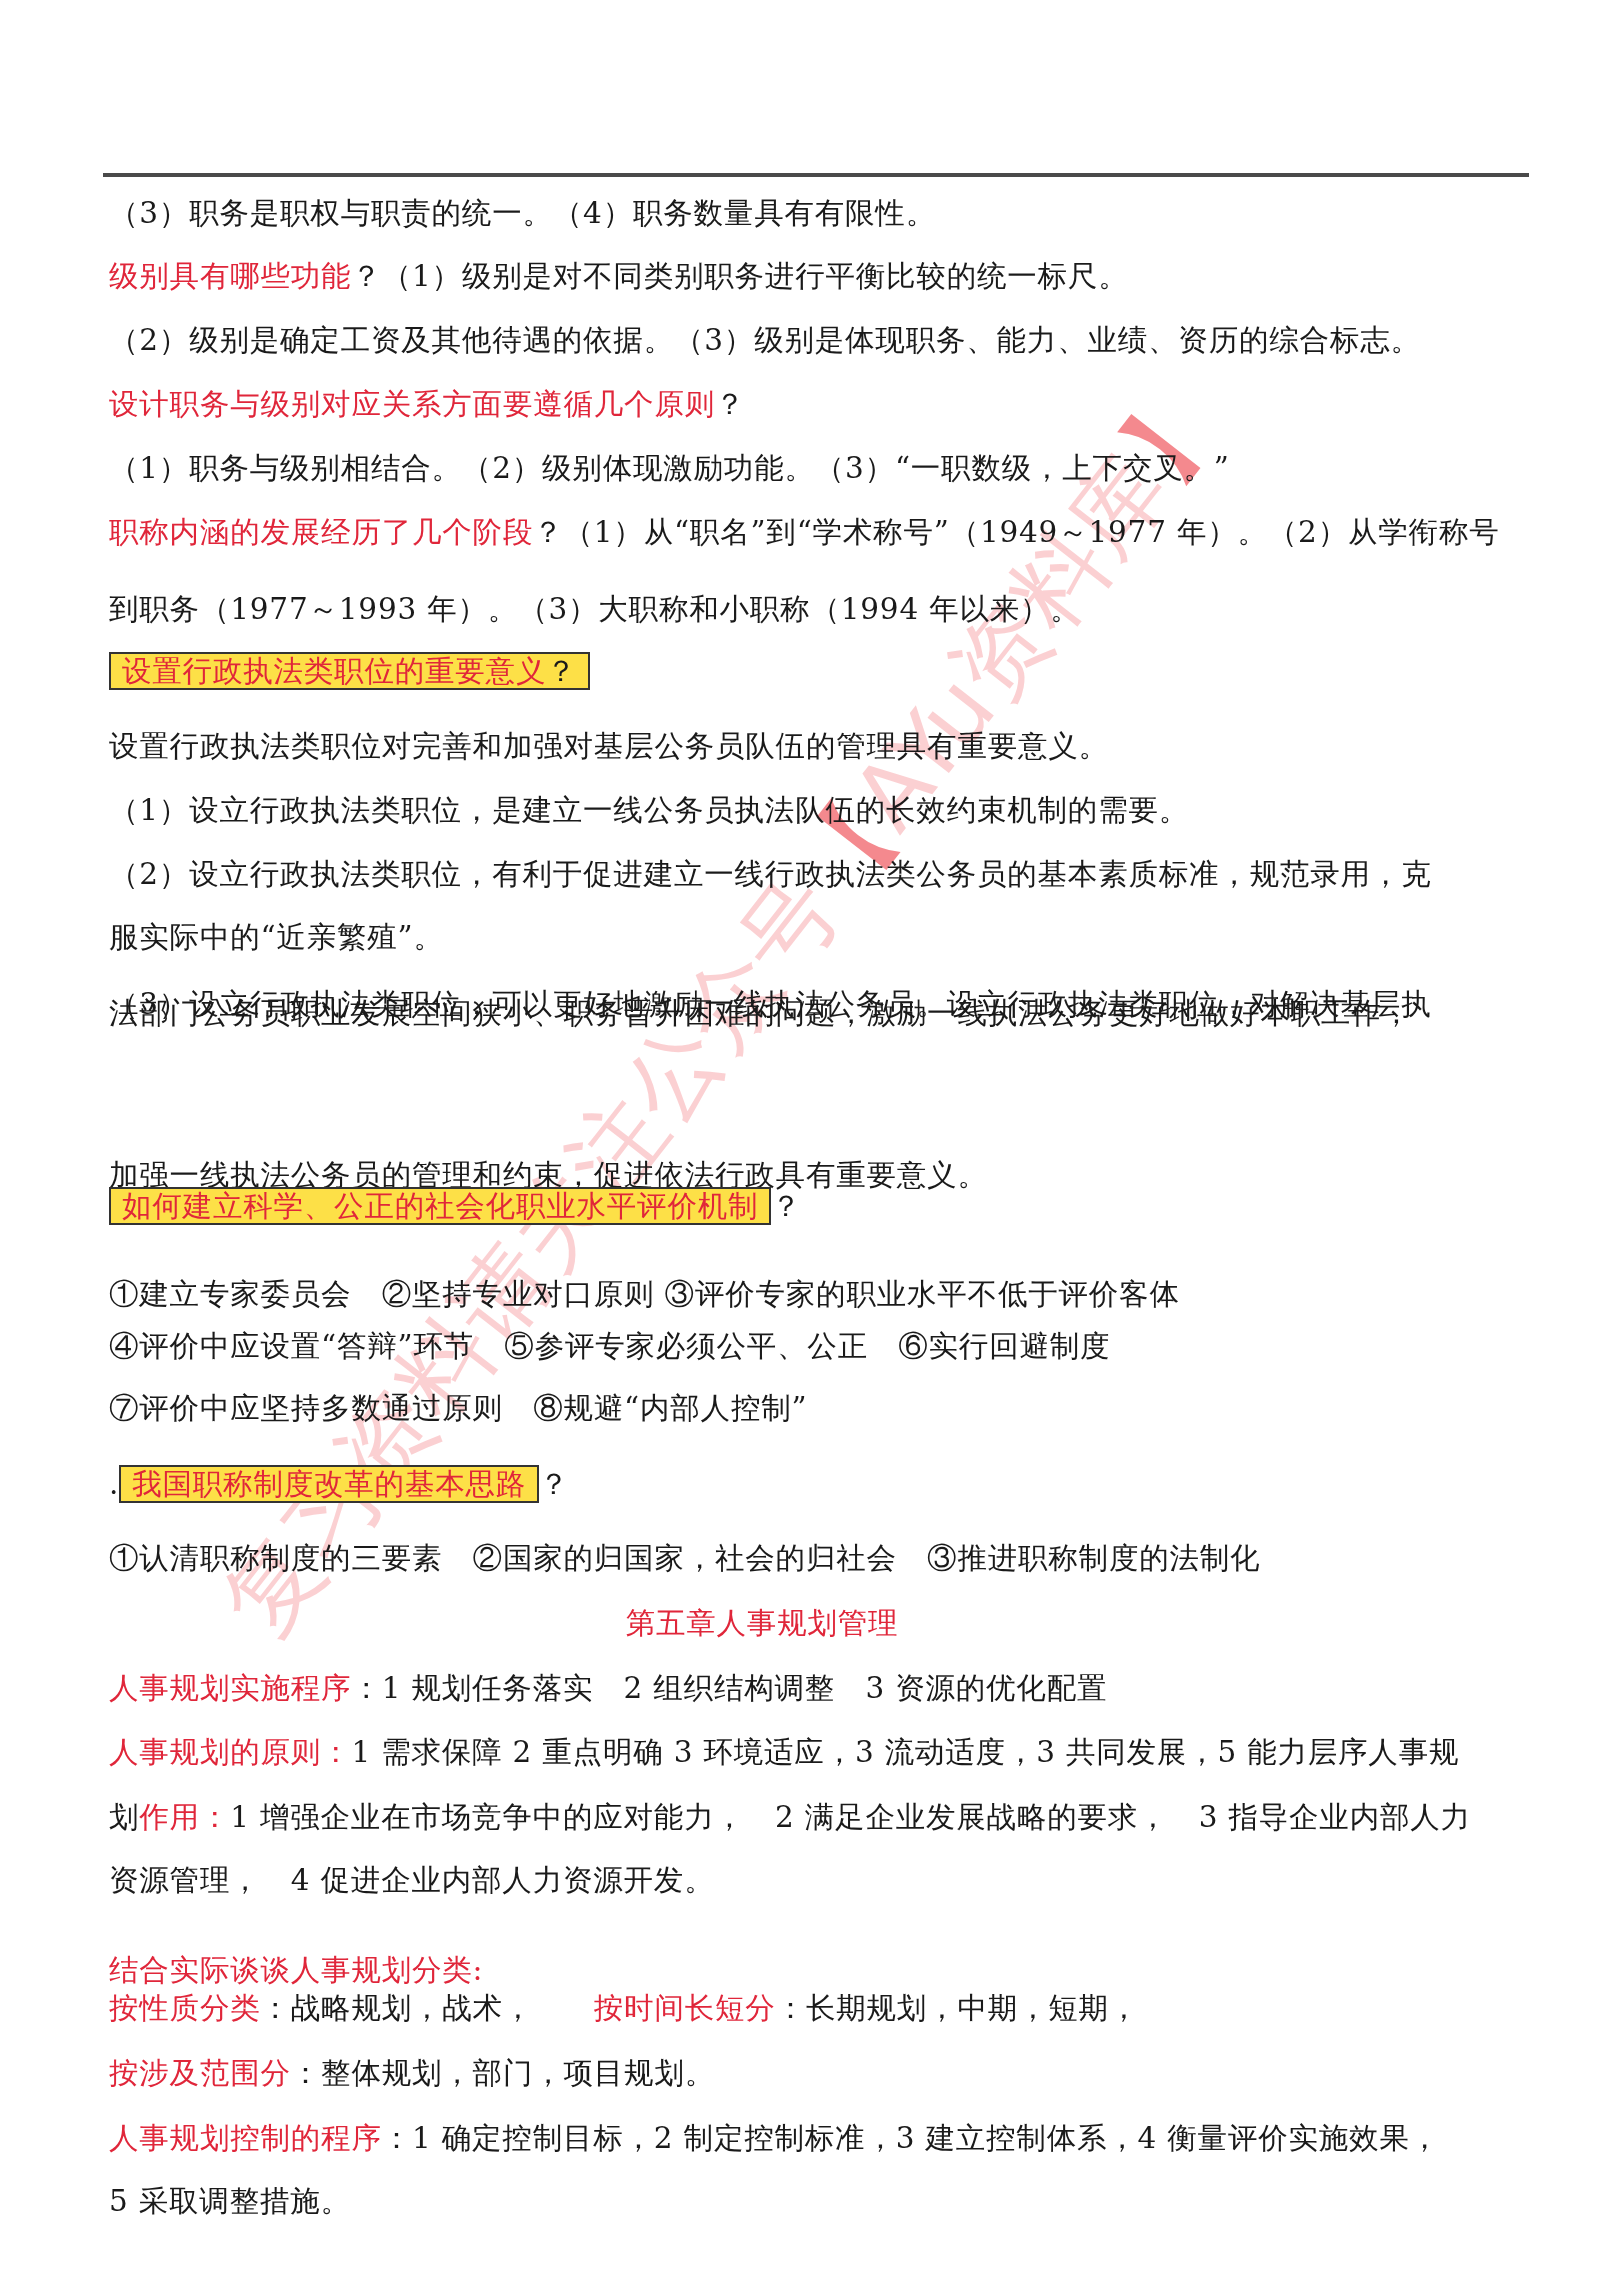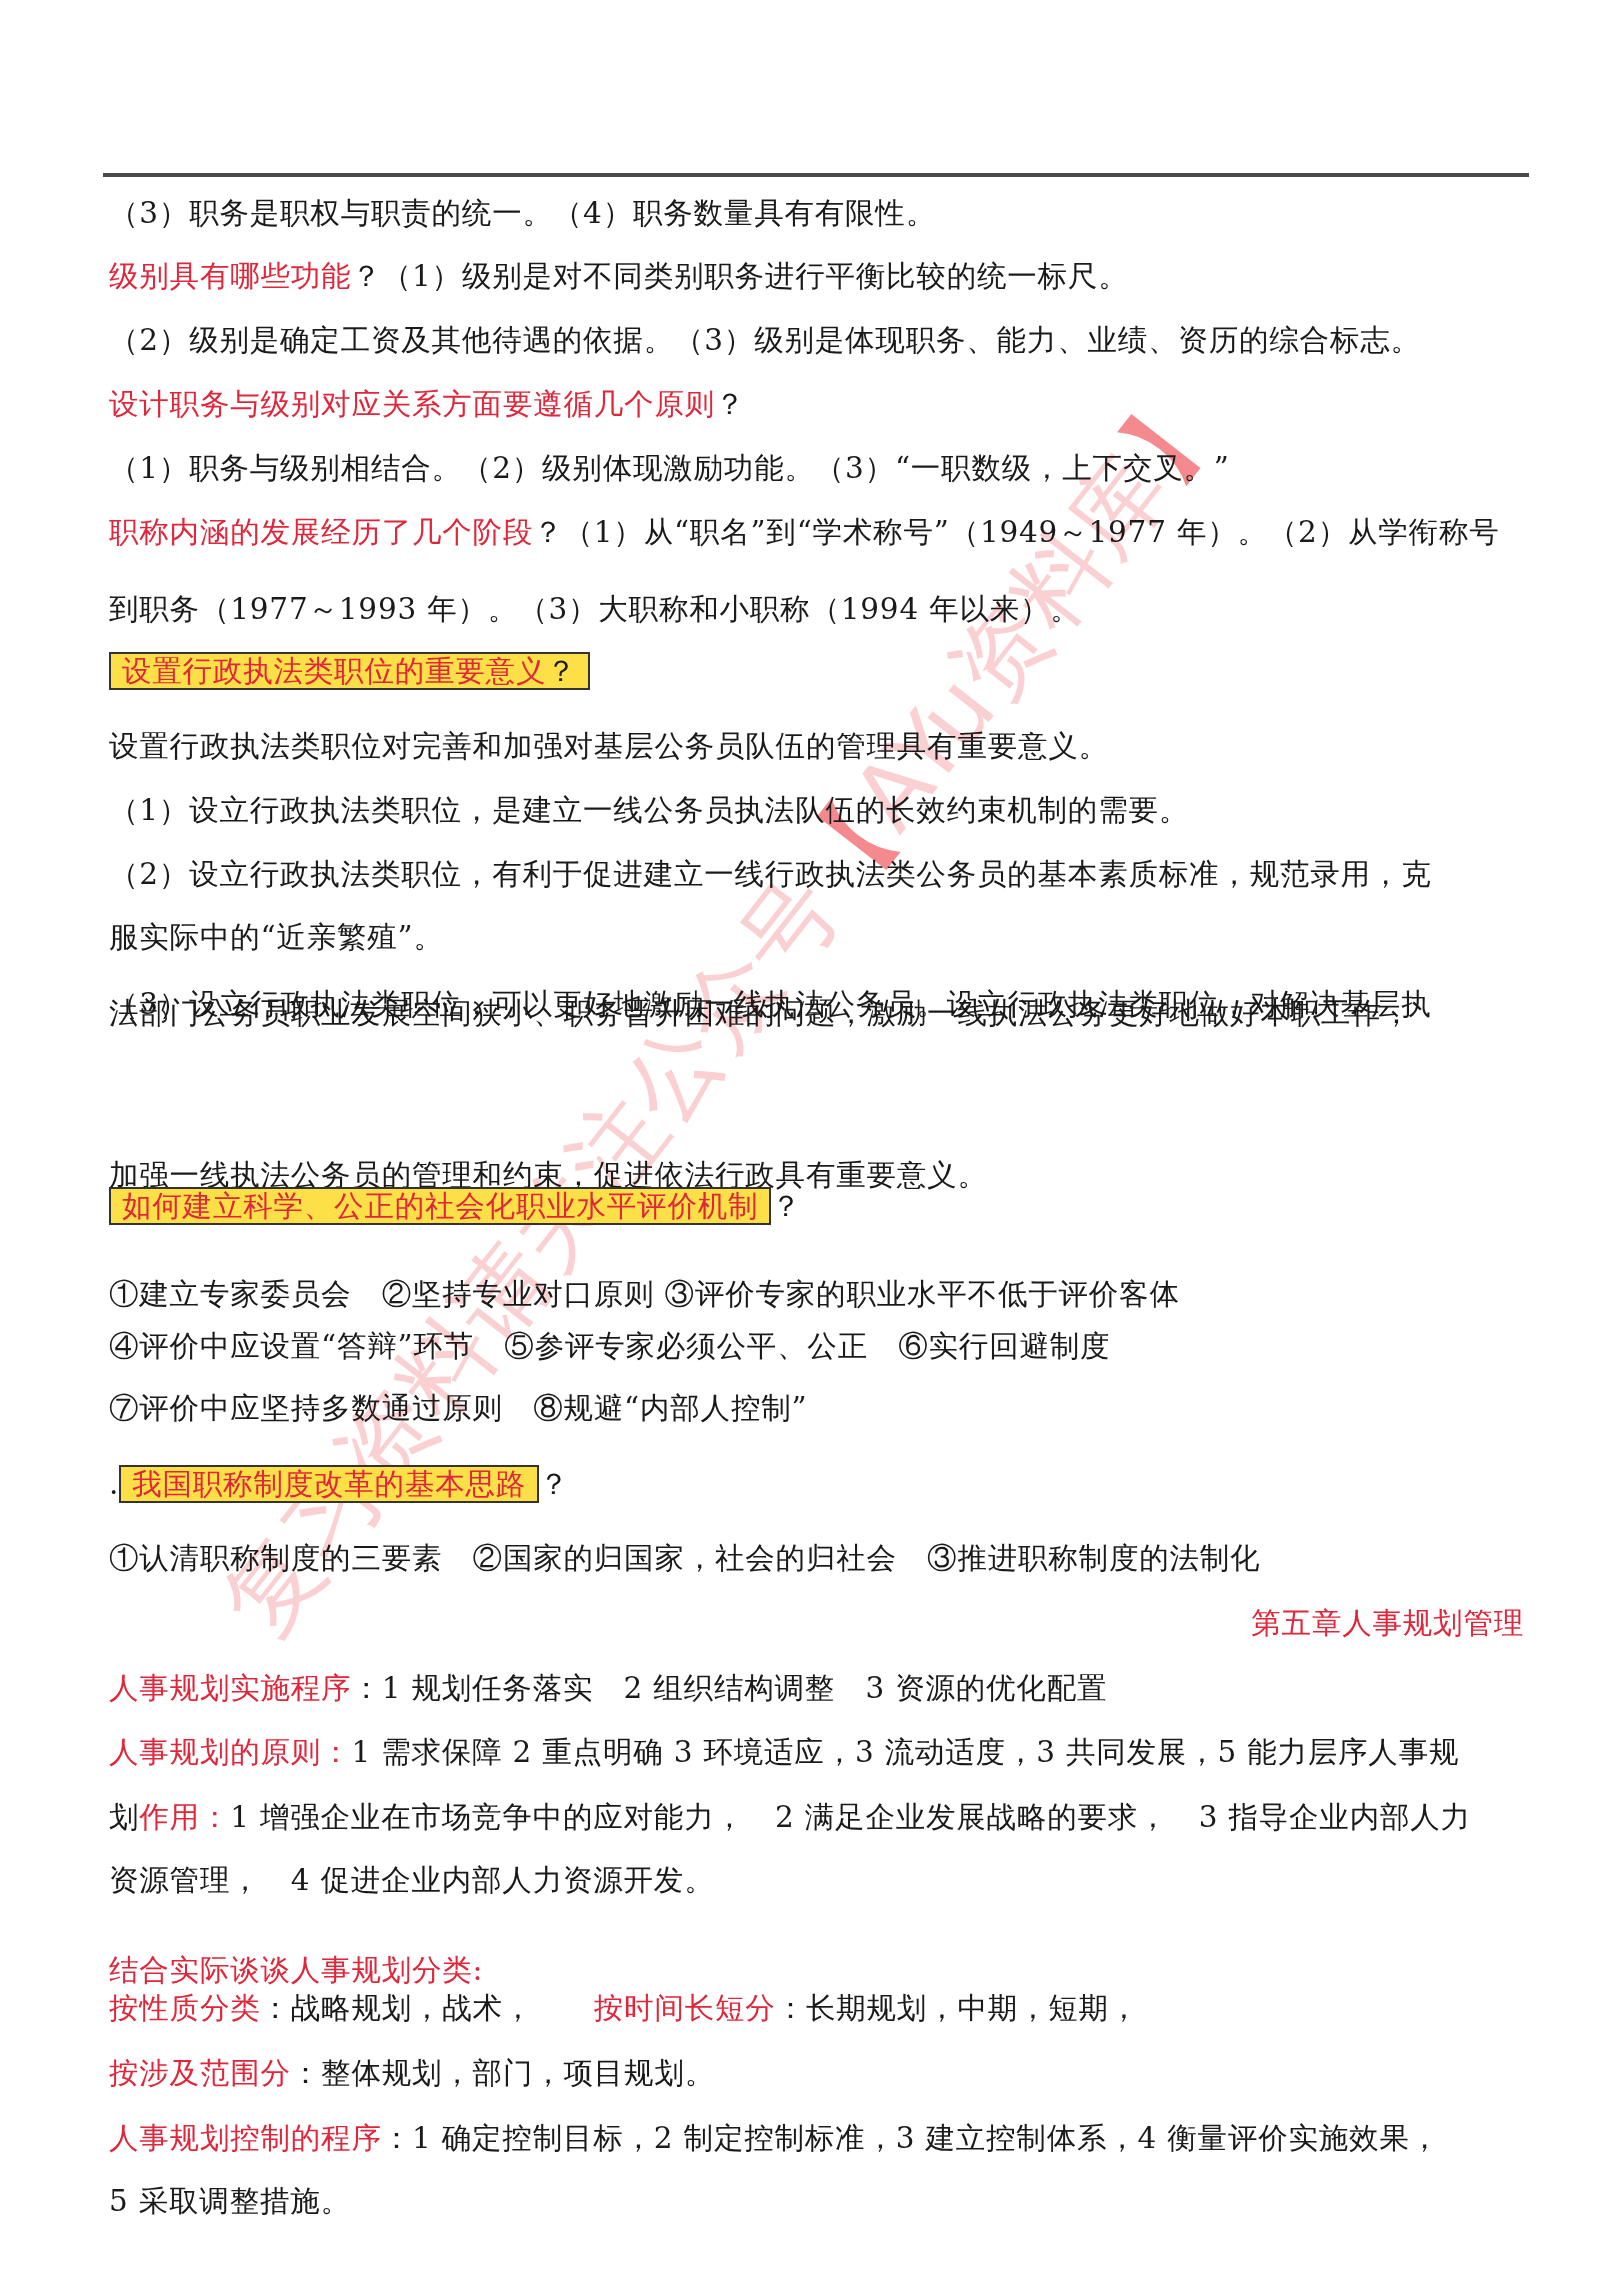--- a/index.html
+++ b/index.html
@@ -2,21 +2,21 @@
 <html style="font-size:12.4px"><head>
 <meta charset="utf-8">
 <style>
   html, body { margin:0; padding:0; background:#ffffff; }
   body { width:1616px; height:2284px; position:relative; overflow:hidden;
          font-family: "DejaVu Serif", "Liberation Serif", serif; color:#1a1a1a; }
   .rule { position:absolute; left:103px; top:173px; width:1426px; height:3.9px; background:#4a4a4a; }
   .line { position:absolute; left:109px; font-size:29.5px; line-height:39px; white-space:nowrap; letter-spacing:0.8px; }
   .red { color:#e0263a; }
   .boxed { border:2.3px solid #333; padding:0 11px; background:#fde047; }
-  .center { left:0; width:1524px; text-align:right; }
+  .center { left:0; width:1524px; text-align:center; }
   .watermark { position:absolute; color:rgba(235,40,50,0.22); font-size:93px; white-space:nowrap;
                transform-origin:left bottom; pointer-events:none; font-family:"DejaVu Sans", sans-serif; }
   .wm-bracket { color:rgba(235,40,50,0.55); }
 </style>
 </head>
 <body>
 
 <div class="rule"></div>
 
 <div class="watermark" style="left:295px; top:1536px; transform:rotate(-52deg);">

